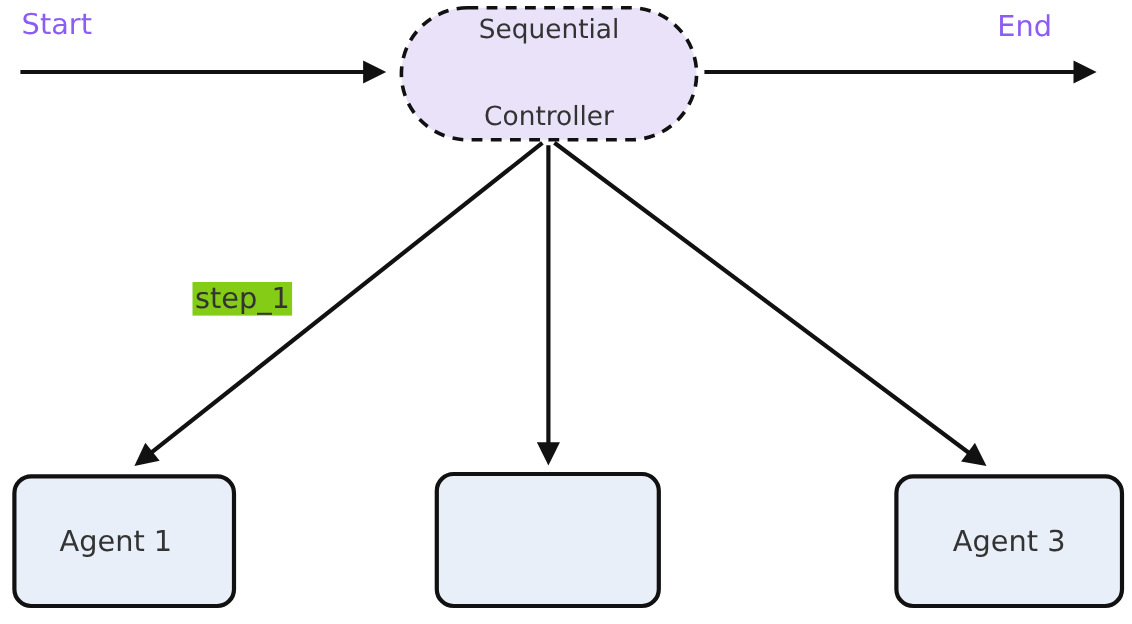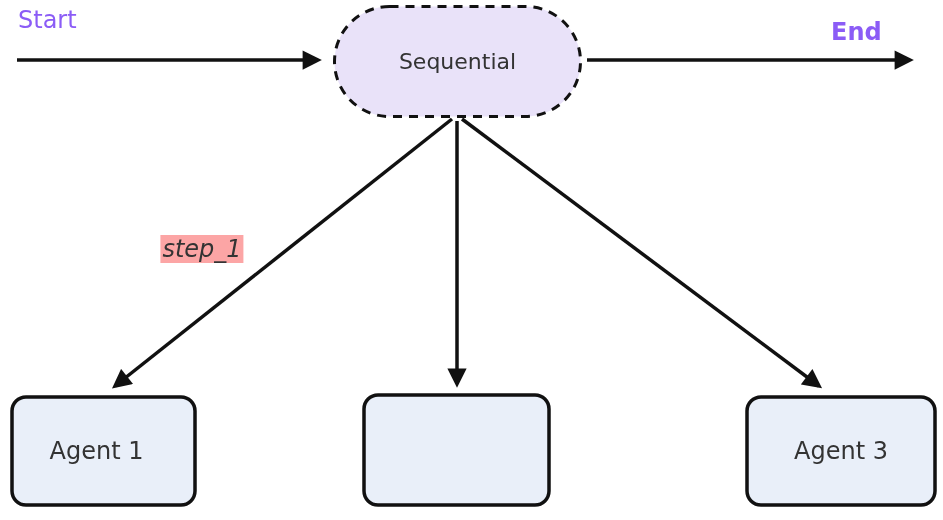--- a/index.html
+++ b/index.html
@@ -25,21 +25,21 @@
     position: absolute;
     z-index: 2;
     color: #333333;
   }
   .endpoint-label {
     font-size: 24px;
     color: #8b5cf6;
     white-space: nowrap;
   }
   .lbl-start { left: 18px; top: 6px; }
-  .lbl-end   { left: 831px; top: 18px; font-weight: bold; }
+  .lbl-end   { left: 831px; top: 8px; }
   .node-label {
     display: flex;
     flex-direction: column;
     align-items: center;
     justify-content: center;
     text-align: center;
   }
   .controller-label {
     left: 333px; top: 5px; width: 249px; height: 113px;
     font-size: 22px;
@@ -49,23 +49,22 @@
   .agent-label {
     font-size: 24px;
   }
   .agent-label-1 { left: 10px;  top: 395px; width: 173px; height: 112px; }
   .agent-label-2 { left: 362px; top: 393px; width: 189px; height: 114px; }
   .agent-label-3 { left: 745px; top: 395px; width: 192px; height: 112px; }
   .edge-label {
     font-size: 24px;
     transform: translateX(-50%);
     white-space: nowrap;
-    background: #fca5a5;
+    background: #84cc16;
     padding: 0 2px;
-    font-style: italic;
   }
   .step-1 { left: 202px; top: 235px; }
   .step-2 { left: 408px; top: 235px; }
   .step-3 { left: 563px; top: 235px; }
 </style>
 </head>
 <body>
 
 <div class="canvas">
 
@@ -92,20 +91,21 @@
     <rect x="364" y="395" width="185" height="110" rx="14" ry="14" fill="#e9eff9" stroke="#111111" stroke-width="3.5"></rect>
     <rect x="747" y="397" width="188" height="108" rx="14" ry="14" fill="#e9eff9" stroke="#111111" stroke-width="3.5"></rect>
   </svg>
 
   <div class="overlay endpoint-label lbl-start">Start</div>
 
   <div class="overlay endpoint-label lbl-end">End</div>
 
   <div class="overlay node-label controller-label">
     <span>Sequential</span>
+    <span>Controller</span>
   </div>
 
   <div class="overlay edge-label step-1">step_1</div>
 
   <div class="overlay node-label agent-label agent-label-1">Agent 1</div>
   <div class="overlay node-label agent-label agent-label-3">Agent 3</div>
 
 </div>
 
 </body></html>

